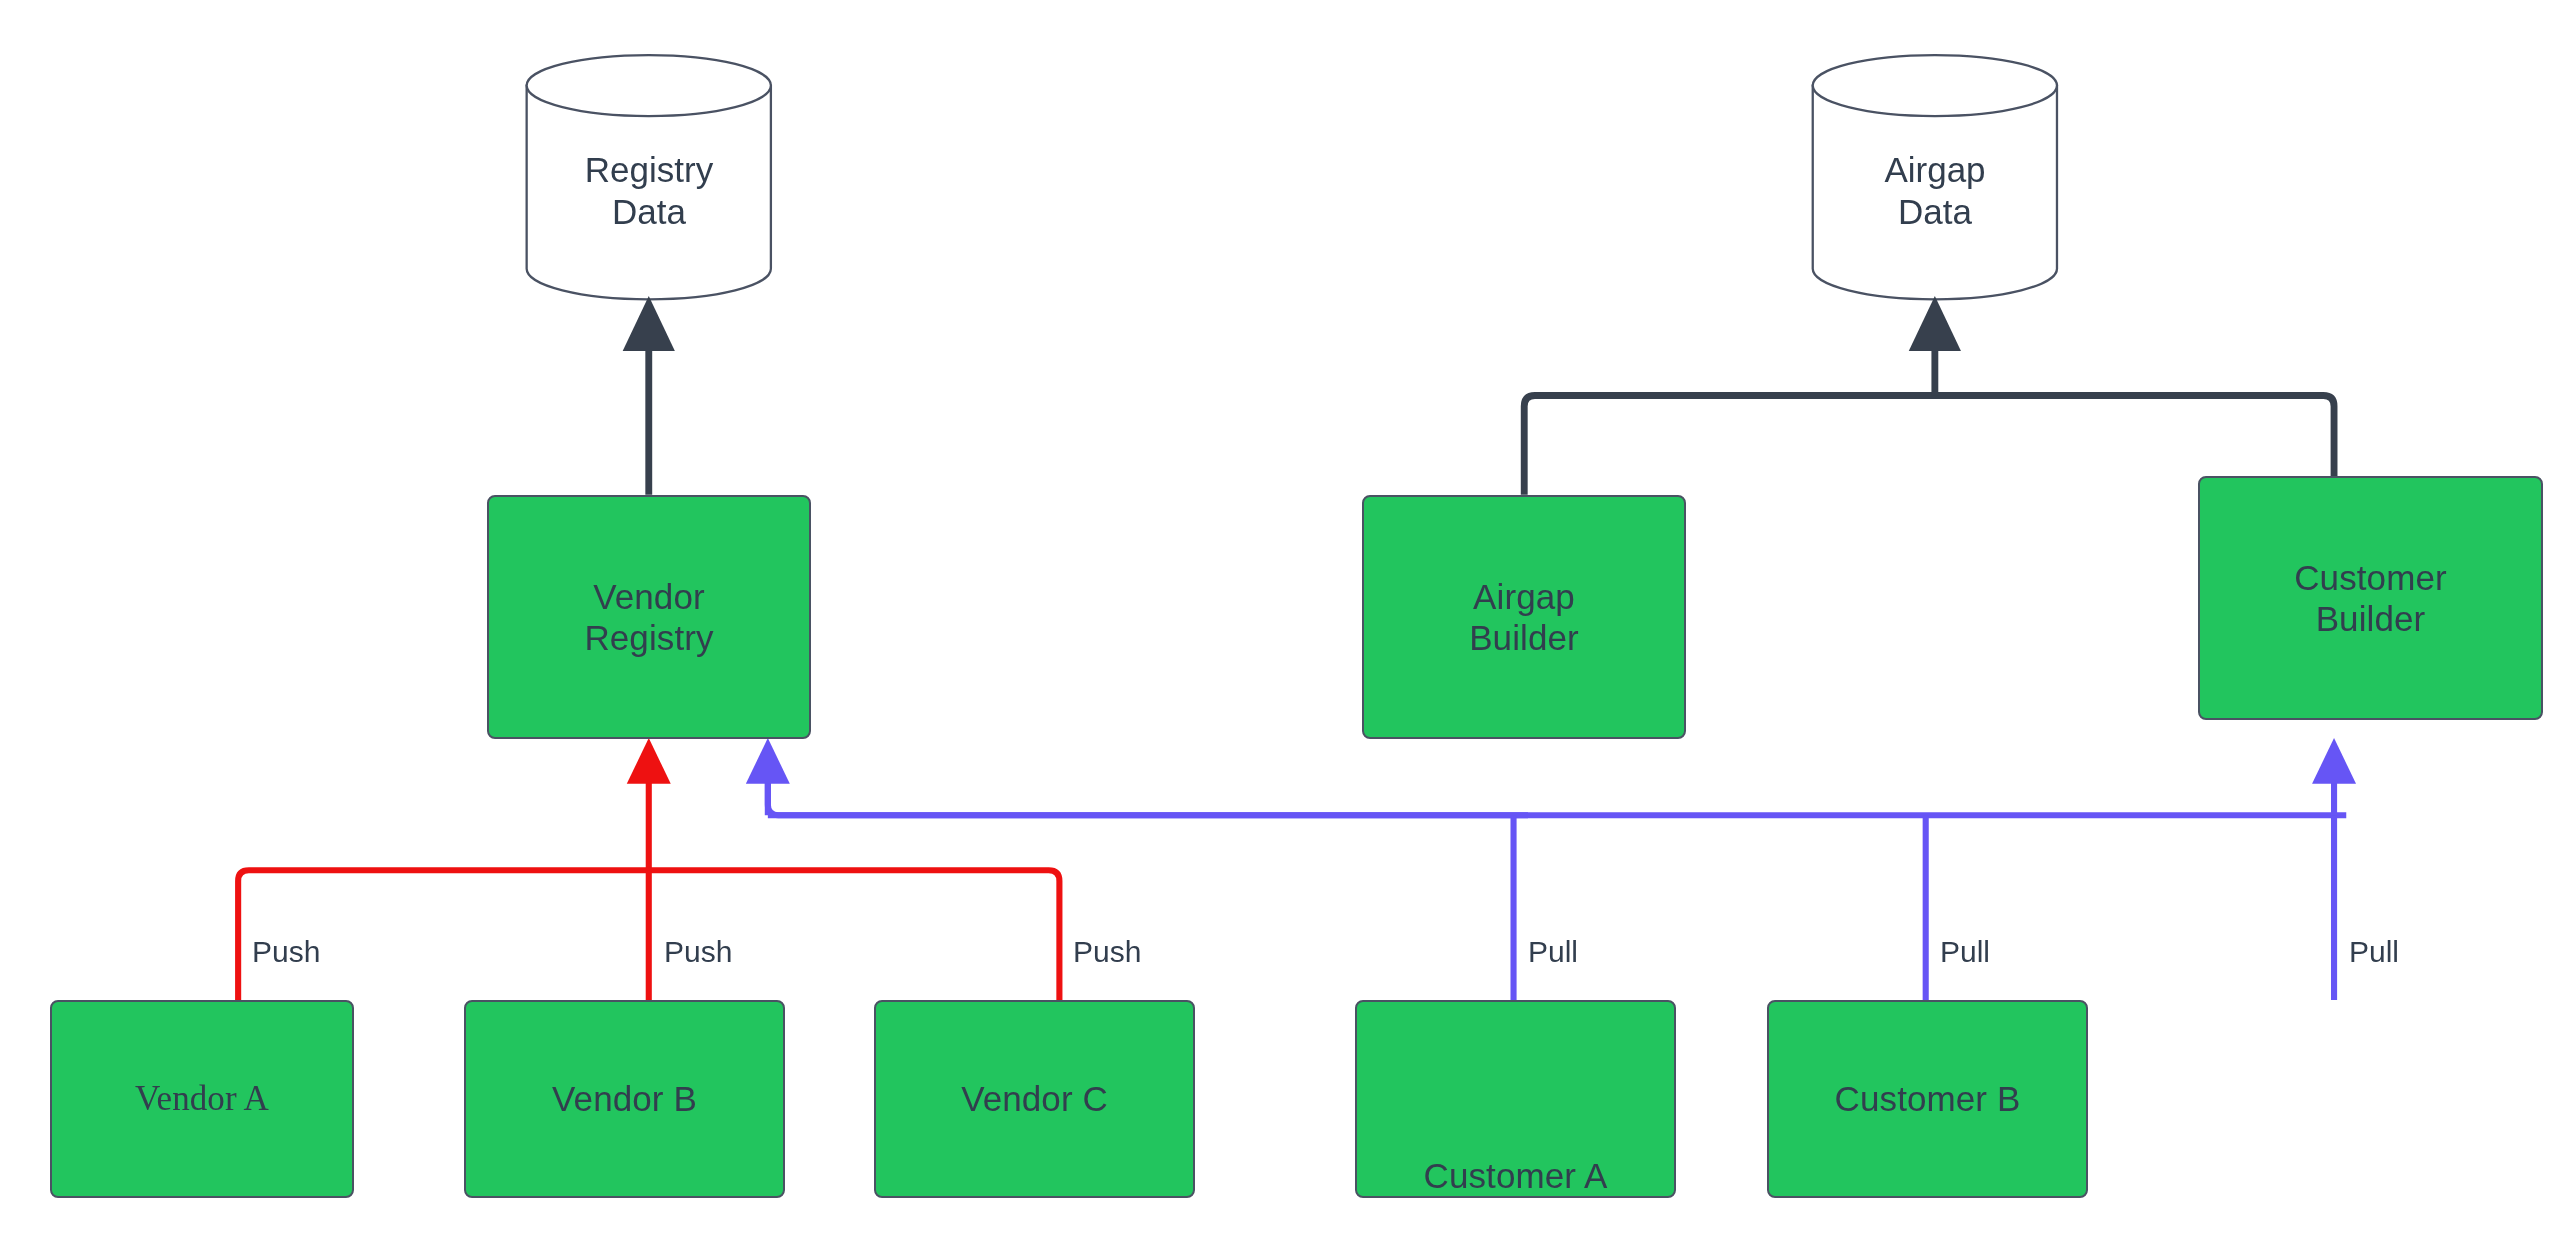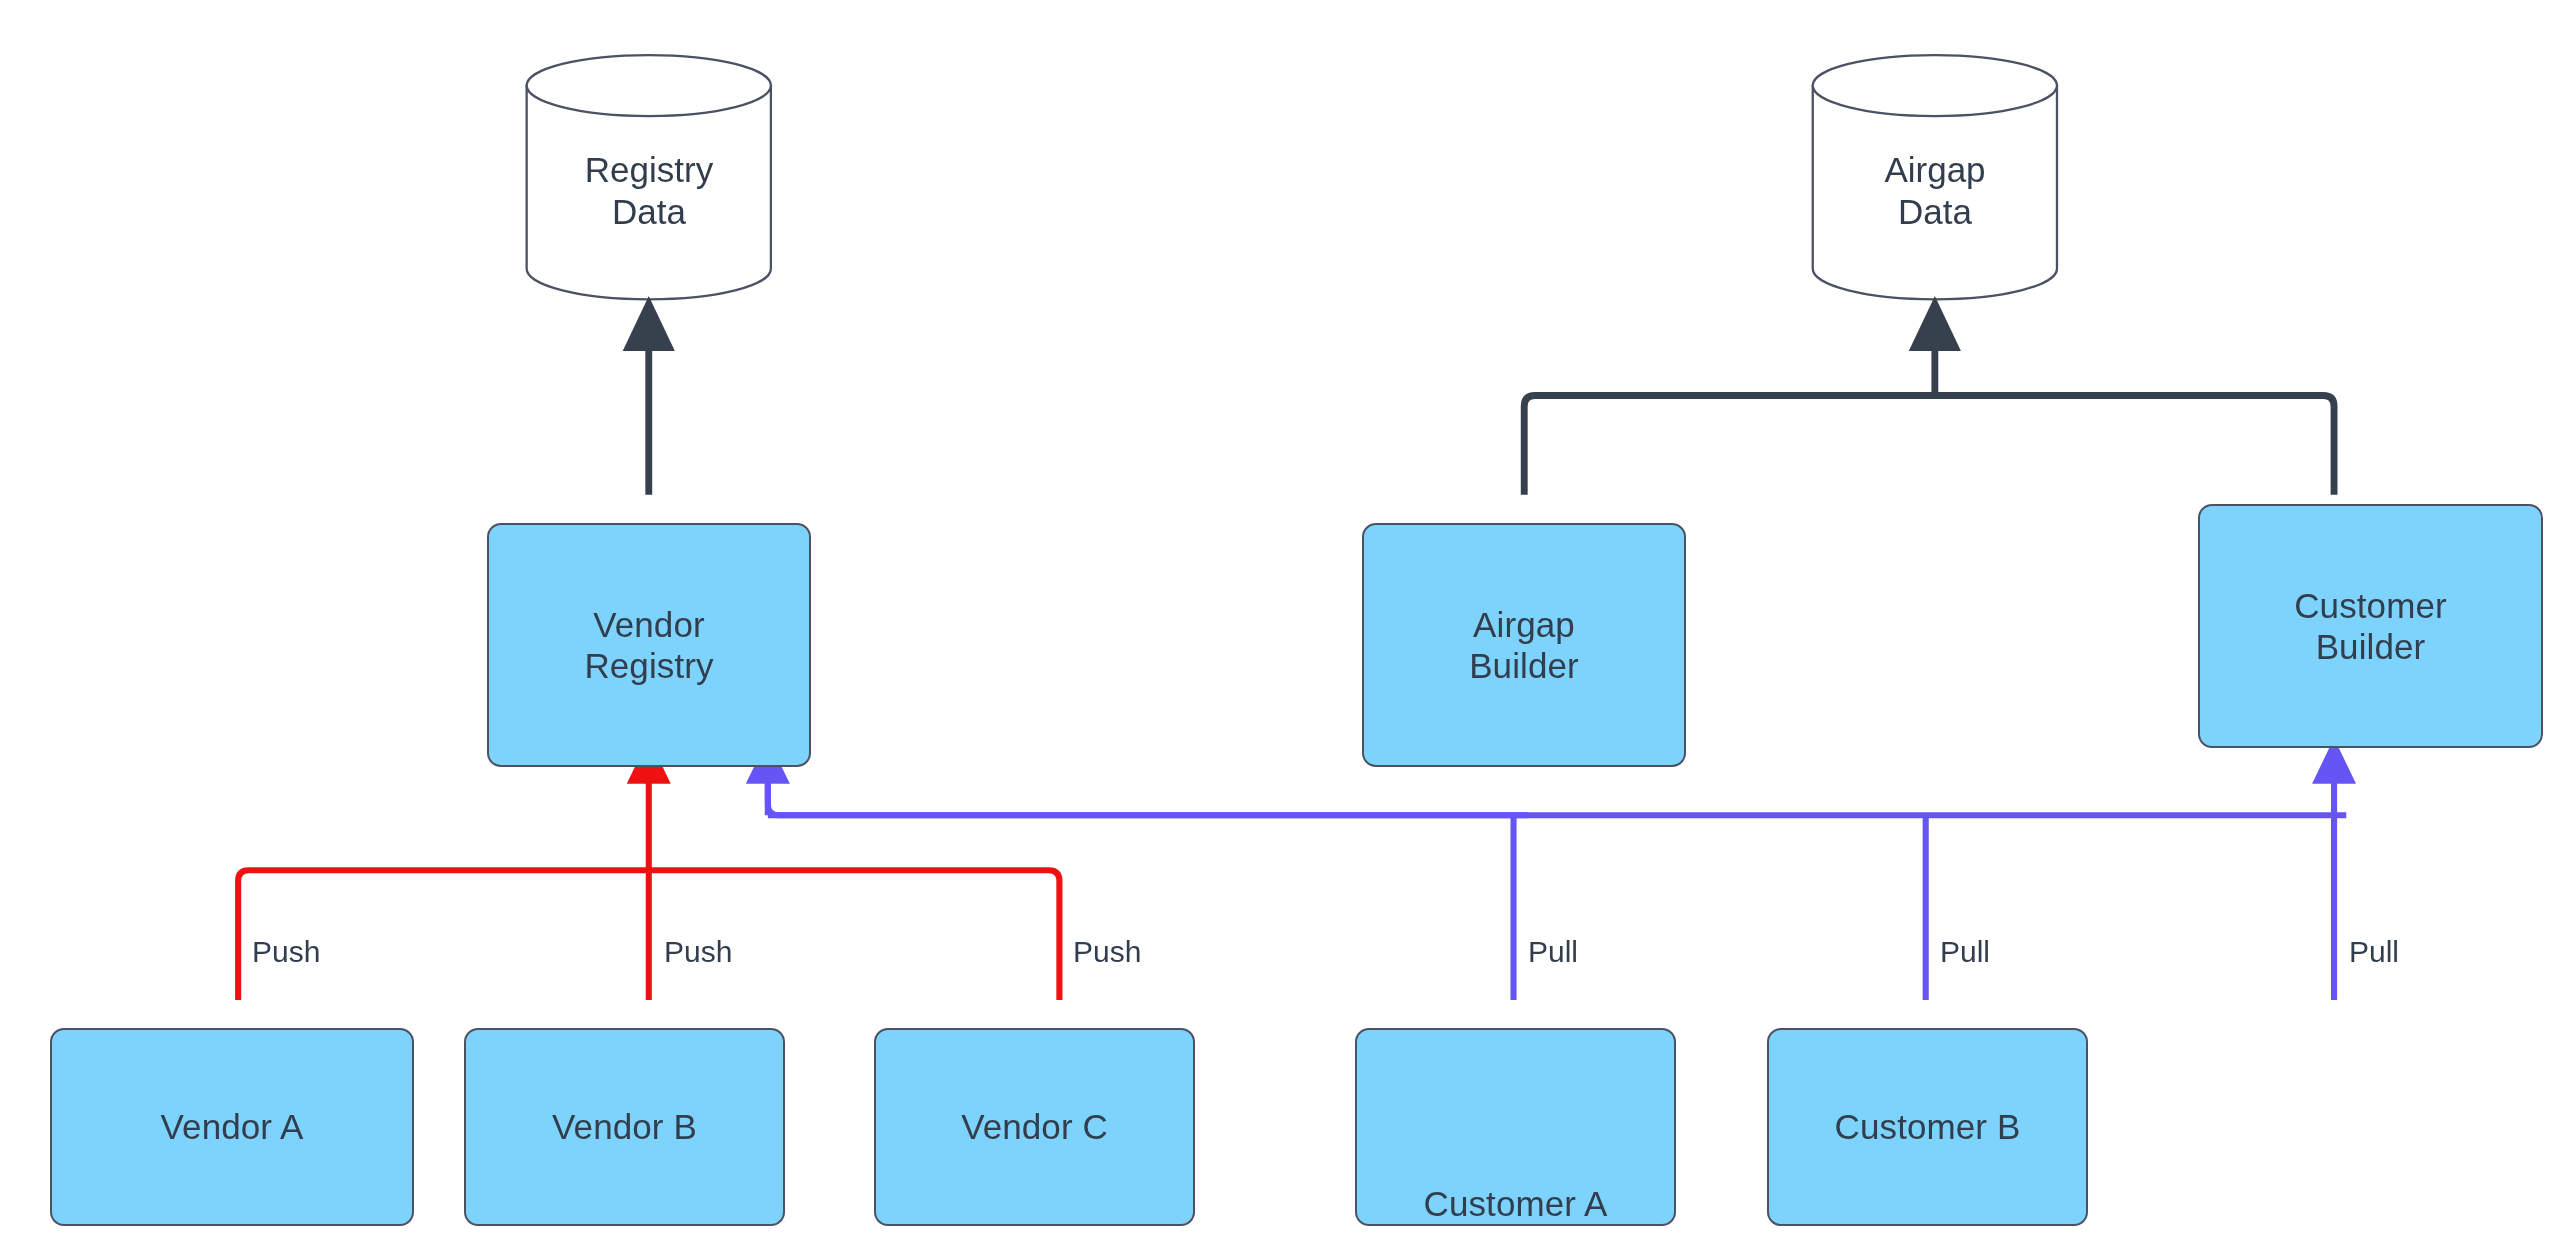--- a/index.html
+++ b/index.html
@@ -33,23 +33,22 @@
     justify-content: center;
     text-align: center;
     color: #323E4E;
     font-size: 35px;
     line-height: 1.18;
     letter-spacing: 0.1px;
     z-index: 3;
   }
   .box {
     border: 2.3px solid #4A5263;
-    border-radius: 14px;
-    background: #7dd3fc;
-    margin-top: 28px;
+    border-radius: 8px;
+    background: #22c55e;
   }
   .cyl-label {
     position: absolute;
     display: flex;
     align-items: center;
     justify-content: center;
     text-align: center;
     color: #323E4E;
     font-size: 35px;
     line-height: 1.18;
@@ -145,21 +144,21 @@
     </div>
   </div>
 
   <div class="node box" style="left:2198px; top:476px; width:345px; height:244px;">
     <div>
       <div>Customer</div>
       <div>Builder</div>
     </div>
   </div>
 
-  <div class="node box" style="left:50px; top:1000px; width:364px; height:198px;">
+  <div class="node box" style="left:50px; top:1000px; width:304px; height:198px;font-family:Liberation Serif, serif;">
     <span>Vendor A</span>
   </div>
 
   <div class="node box" style="left:464px; top:1000px; width:321px; height:198px;">
     <span>Vendor B</span>
   </div>
 
   <div class="node box" style="left:874px; top:1000px; width:321px; height:198px;">
     <span>Vendor C</span>
   </div>

